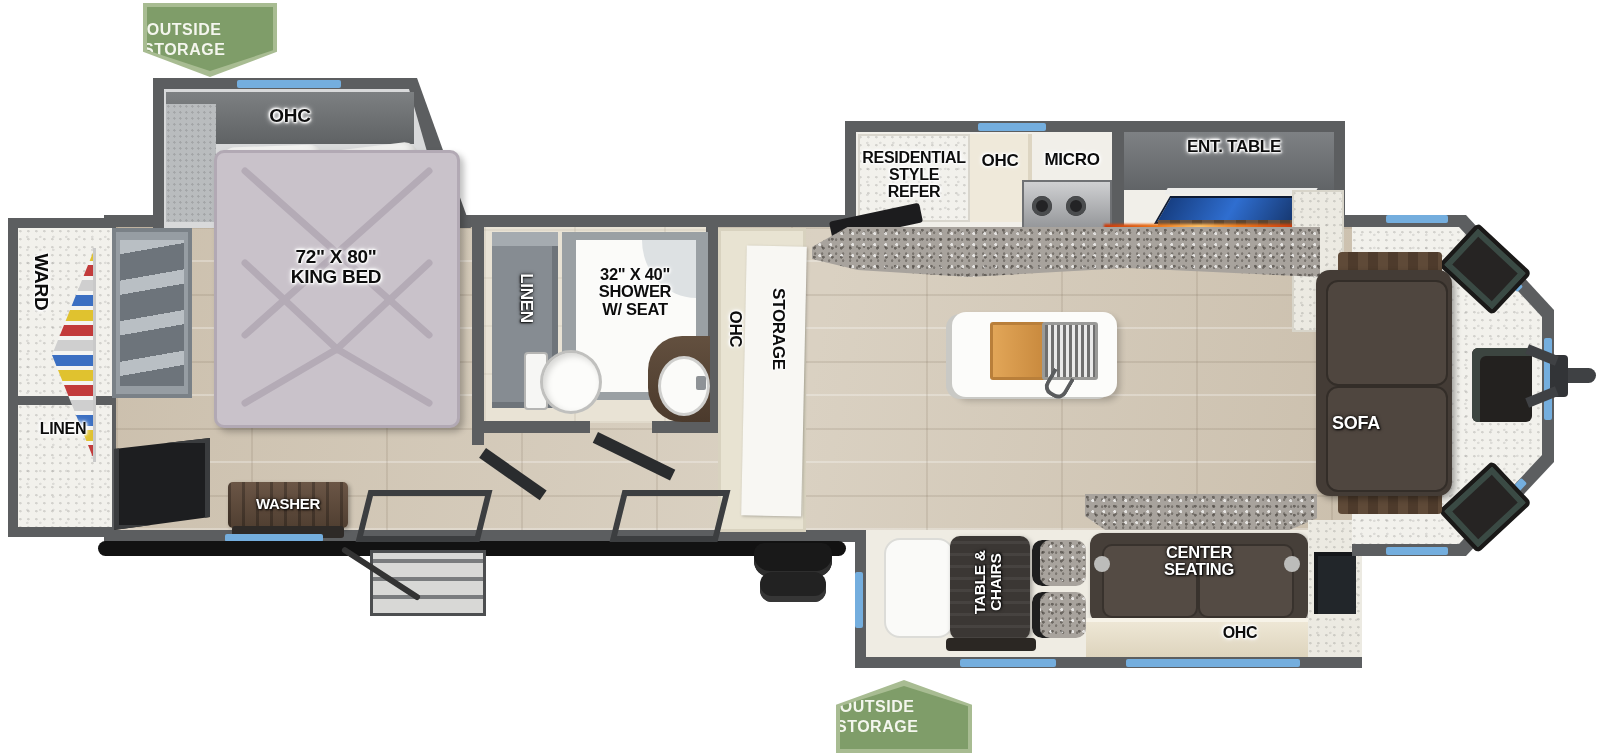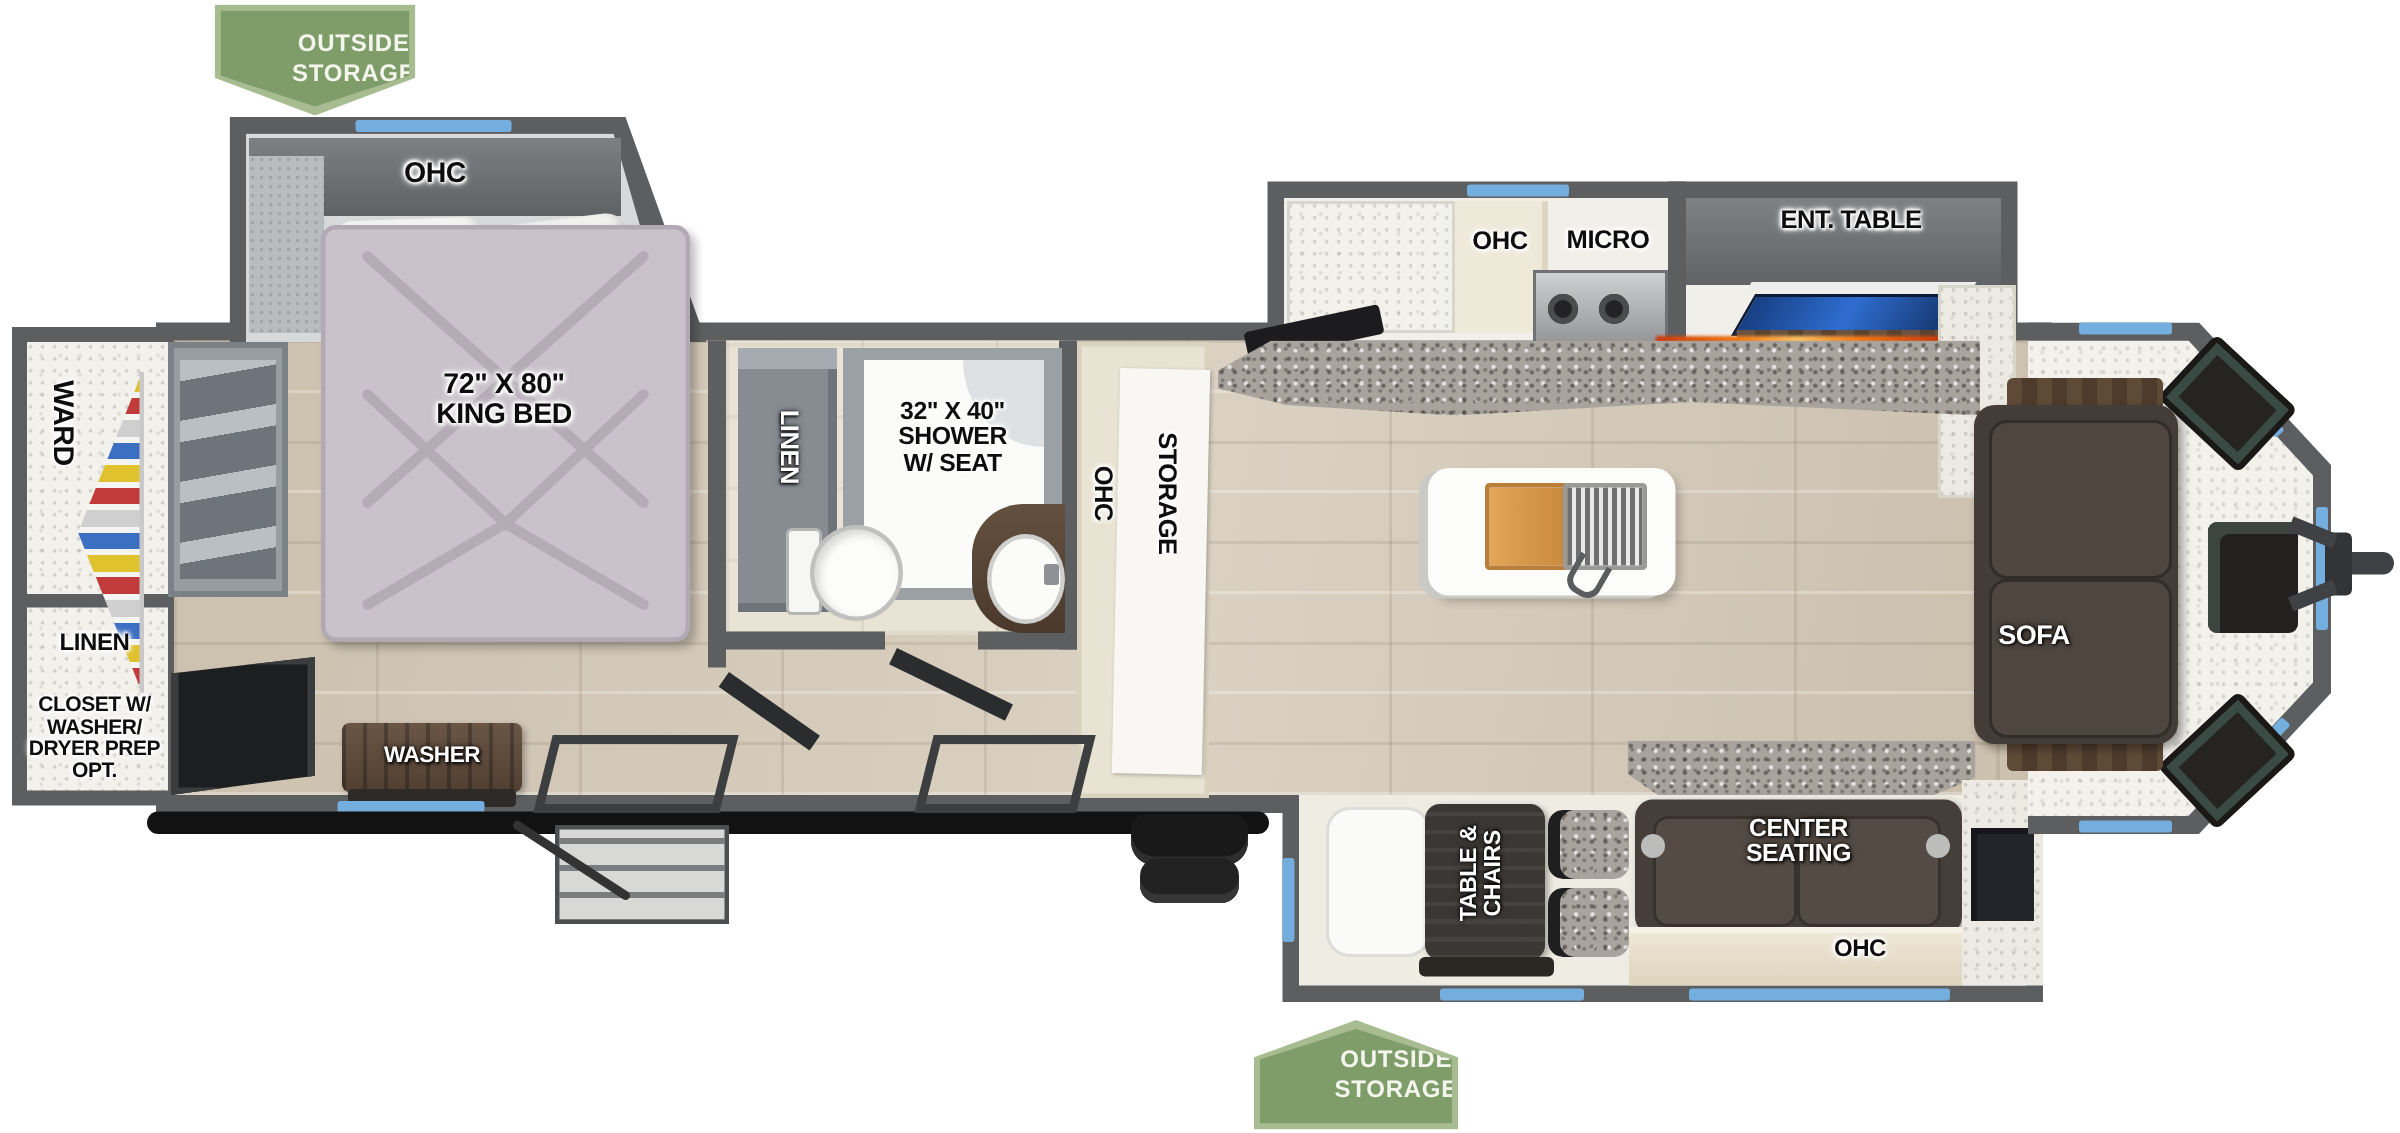--- a/index.html
+++ b/index.html
@@ -35,21 +35,21 @@
   
   .lbl{position:absolute;font-weight:bold;color:#0d0d0d;text-align:center;line-height:1.05;
        letter-spacing:-.3px;white-space:pre-line;
        text-shadow:0 0 2px #fff,0 0 3px #fff,0 0 4px #fff,0 0 6px #fff,1px 1px 2px #fff,-1px -1px 2px #fff;}
   .lbl.light{color:#fff;
        text-shadow:0 0 2px rgba(0,0,0,.75),0 0 4px rgba(0,0,0,.6),1px 1px 2px rgba(0,0,0,.85);}
   .r90{transform:rotate(90deg);}
   .rm90{transform:rotate(-90deg);}
   
   .banner-out{position:absolute;}
-  .banner-in{position:absolute;inset:0;display:flex;align-items:center;justify-content:flex-end;}
+  .banner-in{position:absolute;inset:0;display:flex;align-items:center;justify-content:flex-start;}
   .banner-txt{color:#f4f6ee;font-weight:bold;font-size:16px;line-height:1.25;text-align:center;
        white-space:pre-line;letter-spacing:.5px;}
   .pent-down{clip-path:polygon(0 0,100% 0,100% 66%,50% 100%,0 66%);}
   .pent-down-in{clip-path:polygon(4px 4px,calc(100% - 4px) 4px,calc(100% - 4px) 64%,50% calc(100% - 6px),4px 64%);}
   .pent-up{clip-path:polygon(50% 0,100% 34%,100% 100%,0 100%,0 34%);}
   .pent-up-in{clip-path:polygon(50% 6px,calc(100% - 4px) 36%,calc(100% - 4px) calc(100% - 4px),4px calc(100% - 4px),4px 36%);}
 </style>
 </head>
 <body>
 
@@ -61,24 +61,20 @@
   <div class="abs wall" style="left:8px;top:218px;width:104px;height:319px;"></div>
   <div class="abs speckle" style="left:18px;top:228px;width:94px;height:299px;"></div>
   <div class="abs wall" style="left:18px;top:396px;width:94px;height:9px;"></div>
   <div class="abs" style="left:52px;top:250px;width:42px;height:210px;clip-path:polygon(100% 0,100% 100%,0 50%);
               background:repeating-linear-gradient(180deg,#e0c22f 0 11px,#f4f4f2 11px 15px,#c23b3b 15px 26px,#f4f4f2 26px 30px,#cfcfcf 30px 41px,#f4f4f2 41px 45px,#3b6fc2 45px 56px,#f4f4f2 56px 60px);"></div>
   <div class="abs" style="left:93px;top:248px;width:3px;height:214px;background:#c9c9c9;"></div>
   <div class="abs" style="left:112px;top:228px;width:80px;height:170px;background:#969da3;box-shadow:inset 0 0 0 4px #7a8187;"></div>
   <div class="abs" style="left:120px;top:240px;width:64px;height:146px;background:repeating-linear-gradient(170deg,#b9bfc4 0 14px,#6d747b 14px 40px);"></div>
   <div class="lbl r90" style="left:-9px;top:272px;width:100px;font-size:19px;">WARD</div>
   <div class="lbl" style="left:18px;top:421px;width:90px;font-size:16px;">LINEN</div>
-  <div class="lbl" style="left:8px;top:462px;width:110px;font-size:14px;">CLOSET W/
-WASHER/
-DRYER PREP
-OPT.</div>
 
   <div class="abs" style="left:153px;top:78px;width:318px;height:150px;background:#5c5e60;
               clip-path:polygon(0 0,264px 0,318px 150px,0 150px);"></div>
   <div class="abs" style="left:164px;top:89px;width:296px;height:139px;background:#d8d9da;
               clip-path:polygon(0 0,245px 0,285px 139px,0 139px);"></div>
   <div class="abs blue" style="left:237px;top:80px;width:104px;height:8px;"></div>
   <div class="abs" style="left:166px;top:92px;width:248px;height:52px;background:linear-gradient(180deg,#7d8082,#5f6264);
               clip-path:polygon(0 0,100% 0,100% 100%,46px 100%,0 62%);"></div>
   <div class="abs" style="left:166px;top:104px;width:50px;height:118px;background:#b9bcbe;
               background-image:radial-gradient(circle at 40% 40%,rgba(0,0,0,.12) 0 1px,transparent 1.4px);background-size:6px 6px;"></div>
@@ -130,20 +126,23 @@
 
   <div class="abs" style="left:718px;top:228px;width:88px;height:304px;background:#e8e3d2;box-shadow:inset 0 0 0 3px #d8d2bf;"></div>
   <div class="abs" style="left:744px;top:246px;width:60px;height:270px;background:#f8f7f3;transform:rotate(1.2deg);box-shadow:1px 1px 3px rgba(0,0,0,.25);"></div>
   <div class="lbl r90" style="left:685px;top:320px;width:100px;font-size:17px;">OHC</div>
   <div class="lbl r90" style="left:723px;top:320px;width:110px;font-size:17px;">STORAGE</div>
 
   <div class="abs wall" style="left:845px;top:121px;width:500px;height:106px;"></div>
   <div class="abs" style="left:856px;top:132px;width:478px;height:95px;background:#f1efe9;"></div>
   <div class="abs blue" style="left:978px;top:123px;width:68px;height:8px;"></div>
   <div class="abs speckle" style="left:858px;top:134px;width:112px;height:88px;box-shadow:inset 0 0 0 2px #d9d6cd;"></div>
+  <div class="lbl" style="left:854px;top:150px;width:120px;font-size:16px;">RESIDENTIAL
+STYLE
+REFER</div>
   <div class="abs" style="left:830px;top:212px;width:92px;height:20px;background:#1c1c1e;transform:rotate(-12deg);border-radius:3px;"></div>
   <div class="abs" style="left:970px;top:134px;width:62px;height:88px;background:#efe9da;box-shadow:inset -4px 0 0 #ddd5c2;"></div>
   <div class="lbl" style="left:960px;top:152px;width:80px;font-size:17px;">OHC</div>
   <div class="lbl" style="left:1032px;top:151px;width:80px;font-size:17px;">MICRO</div>
   <div class="abs" style="left:1022px;top:180px;width:86px;height:52px;background:linear-gradient(180deg,#cfd0d2,#8d8f92);border:2px solid #6f7174;">
     <div class="abs" style="left:8px;top:14px;width:20px;height:20px;border-radius:50%;background:#232325;box-shadow:inset 0 0 0 4px #4a4c4e;"></div>
     <div class="abs" style="left:42px;top:14px;width:20px;height:20px;border-radius:50%;background:#232325;box-shadow:inset 0 0 0 4px #4a4c4e;"></div>
   </div>
   <div class="abs" style="left:1038px;top:232px;width:74px;height:16px;background:repeating-linear-gradient(90deg,#161616 0 6px,#5a5a5a 6px 10px);border-radius:3px;"></div>
   <div class="abs wall" style="left:1112px;top:121px;width:12px;height:106px;"></div>

